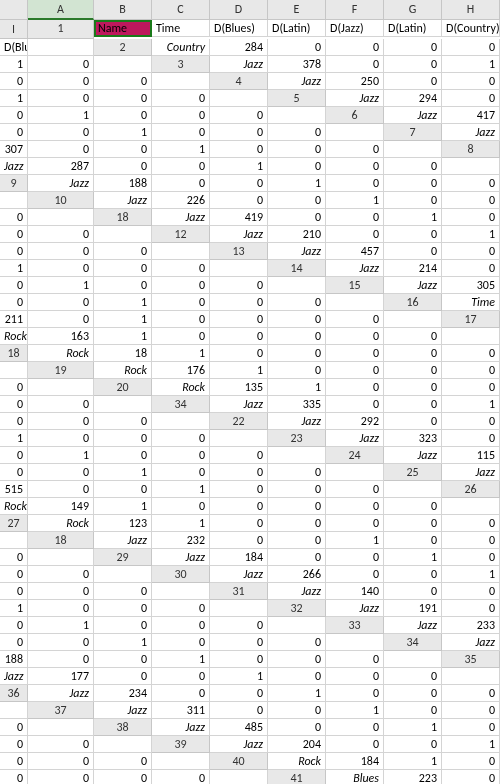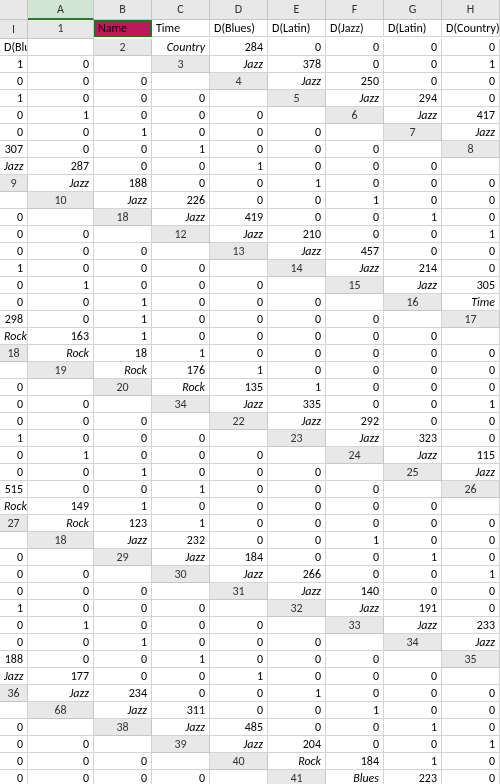--- a/index.html
+++ b/index.html
@@ -174,21 +174,21 @@
     <div class="cell num">305</div>
     <div class="cell num">0</div>
     <div class="cell num">0</div>
     <div class="cell num">1</div>
     <div class="cell num">0</div>
     <div class="cell num">0</div>
     <div class="cell num">0</div>
     <div class="cell"></div>
     <div class="rowhead">16</div>
     <div class="cell txt selcol">Time</div>
-    <div class="cell num">298</div>
+    <div class="cell num">211</div>
     <div class="cell num">0</div>
     <div class="cell num">1</div>
     <div class="cell num">0</div>
     <div class="cell num">0</div>
     <div class="cell num">0</div>
     <div class="cell num">0</div>
     <div class="cell"></div>
     <div class="rowhead">17</div>
     <div class="cell txt selcol">Rock</div>
     <div class="cell num">163</div>
@@ -382,21 +382,21 @@
     <div class="rowhead">36</div>
     <div class="cell txt selcol">Jazz</div>
     <div class="cell num">234</div>
     <div class="cell num">0</div>
     <div class="cell num">0</div>
     <div class="cell num">1</div>
     <div class="cell num">0</div>
     <div class="cell num">0</div>
     <div class="cell num">0</div>
     <div class="cell"></div>
-    <div class="rowhead">68</div>
+    <div class="rowhead">37</div>
     <div class="cell txt selcol">Jazz</div>
     <div class="cell num">311</div>
     <div class="cell num">0</div>
     <div class="cell num">0</div>
     <div class="cell num">1</div>
     <div class="cell num">0</div>
     <div class="cell num">0</div>
     <div class="cell num">0</div>
     <div class="cell"></div>
     <div class="rowhead">38</div>

